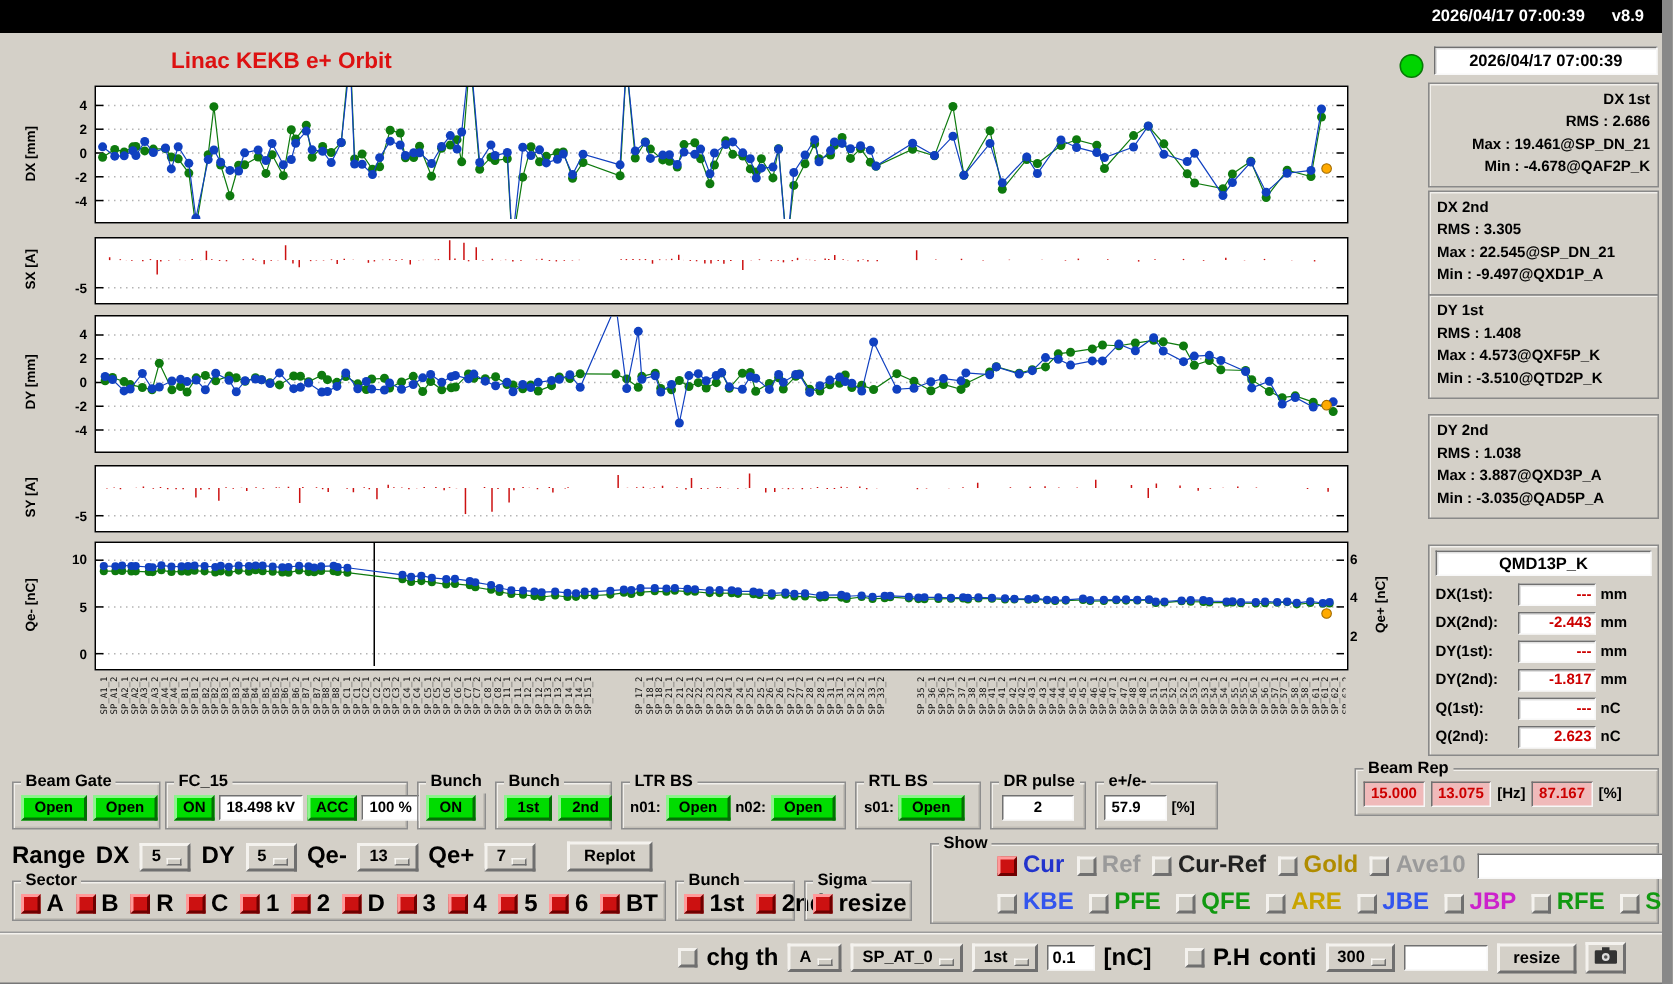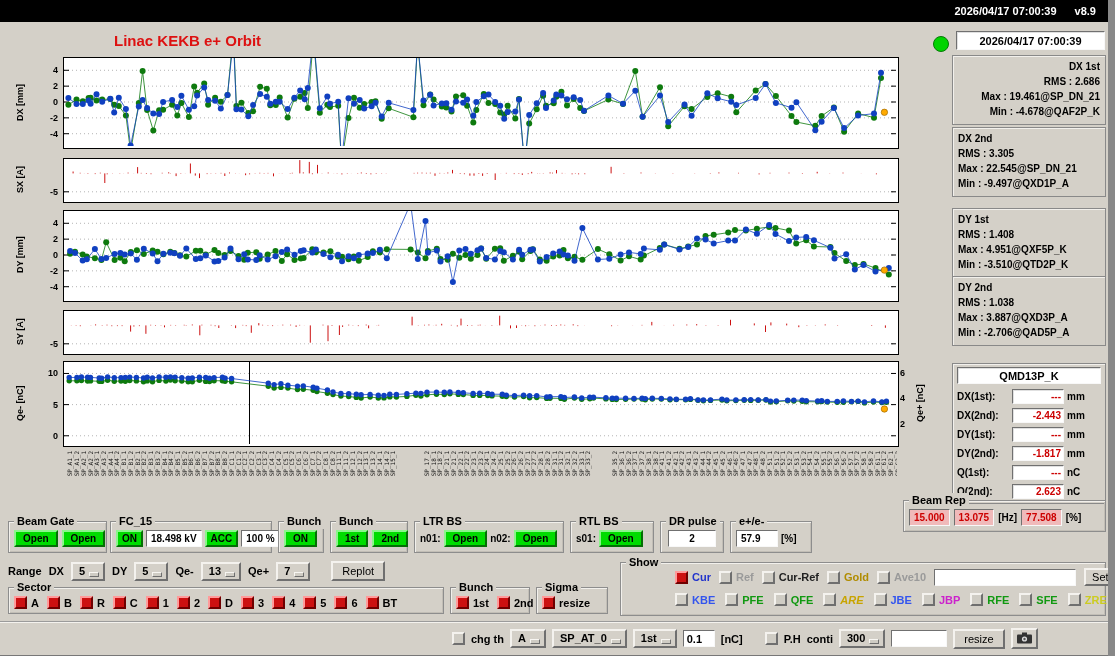--- a/index.html
+++ b/index.html
@@ -24,27 +24,27 @@
   .bpm{position:absolute;top:1px;writing-mode:vertical-rl;transform:rotate(180deg);font-family:"DejaVu Sans Mono",monospace;font-size:6px;color:#111;white-space:nowrap;}
   .group{position:absolute;border:1px solid #8d8d8d;box-shadow:inset 1px 1px 0 #f2f0ec,inset -1px -1px 0 #c2beb6;box-sizing:border-box;}
   .glabel{position:absolute;top:-8px;left:5px;background:#d4d0c8;padding:0 3px;font-size:11px;font-weight:bold;line-height:15px;white-space:nowrap;}
   .gitems{display:flex;align-items:center;height:100%;padding:4px 5px 2px;gap:4px;box-sizing:border-box;}
   .gbtn{background:#00dc00;border:2px solid;border-color:#8cf48c #056e05 #056e05 #8cf48c;font-family:"Liberation Sans",sans-serif;font-size:10px;font-weight:bold;padding:1px 7px;color:#000;white-space:nowrap;}
   .field{background:#fff;border:1px solid;border-color:#707070 #f8f8f8 #f8f8f8 #707070;font-size:10px;font-weight:bold;padding:2px 4px;white-space:nowrap;}
   .pinkf{background:#f0baba;color:#cc0000;}
   .slabel{font-size:10px;font-weight:bold;white-space:nowrap;}
   .opt{position:relative;background:#d4d0c8;border:2px solid;border-color:#f4f2ee #6f6f6f #6f6f6f #f4f2ee;font-family:"Liberation Sans",sans-serif;font-size:11px;font-weight:bold;padding:1px 18px 2px 6px;white-space:nowrap;}
   .opt::after{content:"";position:absolute;right:4px;top:8px;width:8px;height:3px;background:#cfccc4;border:1px solid;border-color:#f8f6f2 #6f6f6f #6f6f6f #f8f6f2;}
-  .rbtn{background:#d4d0c8;border:2px solid;border-color:#f4f2ee #6f6f6f #6f6f6f #f4f2ee;font-family:"Liberation Sans",sans-serif;font-size:11px;font-weight:normal;padding:2px 9px;white-space:nowrap;}
+  .rbtn{background:#d4d0c8;border:2px solid;border-color:#f4f2ee #6f6f6f #6f6f6f #f4f2ee;font-family:"Liberation Sans",sans-serif;font-size:11px;font-weight:bold;padding:2px 9px;white-space:nowrap;}
   .cb{width:9px;height:9px;flex:none;background:#cfccc4;border:2px solid;border-color:#f4f2ee #6f6f6f #6f6f6f #f4f2ee;}
   .cb.on{background:#cc1111;border-color:#ff9a9a #6f0000 #6f0000 #ff9a9a;}
   .cbpair{display:flex;align-items:center;gap:4px;}
-  .cblabel{font-size:11px;font-weight:bold;white-space:nowrap;}
+  .cblabel{font-size:16px;font-weight:bold;white-space:nowrap;}
   #range-row{position:absolute;left:8px;top:561px;display:flex;align-items:center;gap:7px;}
-  .showrow{position:absolute;left:18px;right:6px;display:flex;align-items:center;gap:8px;padding-left:36px;}
+  .showrow{position:absolute;left:8px;right:6px;display:flex;align-items:center;gap:8px;padding-left:36px;}
   .tinput{background:#fff;border:1px solid;border-color:#707070 #f8f8f8 #f8f8f8 #707070;font-family:"Liberation Sans",sans-serif;font-size:11px;font-weight:bold;height:15px;padding:0 3px;}
   #bottombar{position:absolute;left:0;top:621px;width:100%;height:35px;border-top:1px solid #9b9b9b;box-shadow:inset 0 1px 0 #f4f2ee;box-sizing:border-box;}
   #bottom-controls{position:absolute;left:452px;top:6px;display:flex;align-items:center;gap:6px;}
 </style>
 </head>
 <body>
 
 <div id="app">
 
   <div class="topbar">
@@ -62,31 +62,31 @@
         <div class="st">RMS : 2.686</div>
         <div class="st">Max : 19.461@SP_DN_21</div>
         <div class="st">Min : -4.678@QAF2P_K</div>
       </div>
       <div class="statbox" style="top: 127px;">
         <div class="st">DX 2nd</div>
         <div class="st">RMS : 3.305</div>
         <div class="st">Max : 22.545@SP_DN_21</div>
         <div class="st">Min : -9.497@QXD1P_A</div>
       </div>
-      <div class="statbox" style="top: 208px;">
+      <div class="statbox" style="top: 196px;">
         <div class="st">DY 1st</div>
         <div class="st">RMS : 1.408</div>
-        <div class="st">Max : 4.951@QXF5P_K</div>
+        <div class="st">Max : 4.573@QXF5P_K</div>
         <div class="st">Min : -3.510@QTD2P_K</div>
       </div>
       <div class="statbox" style="top: 276px;">
         <div class="st">DY 2nd</div>
         <div class="st">RMS : 1.038</div>
         <div class="st">Max : 3.887@QXD3P_A</div>
-        <div class="st">Min : -2.706@QAD5P_A</div>
+        <div class="st">Min : -3.035@QAD5P_A</div>
       </div>
     </div>
 
   <div id="monitor-box">
     <div class="qmd-title sunken">QMD13P_K</div>
     <div id="qmd-rows">
         <div class="qmd-row">
           <span class="qmd-label">DX(1st):</span>
           <span class="qmd-val sunken">---</span>
           <span class="qmd-unit">mm</span>
@@ -1321,27 +1321,27 @@
   </div>
 
   <div class="group" style="left:730px;top:521px;width:82px;height:32px">
     <span class="glabel">e+/e-</span>
     <div class="gitems" style="gap:3px">
       <span class="field" style="width:32px;">57.9</span>
       <span class="slabel">[%]</span>
     </div>
   </div>
 
-  <div class="group" style="left:903px;top:500px;width:203px;height:32px">
+  <div class="group" style="left:903px;top:512px;width:203px;height:32px">
     <span class="glabel">Beam Rep</span>
     <div class="gitems" style="gap:4px">
       <span class="field pinkf">15.000</span>
       <span class="field pinkf">13.075</span>
       <span class="slabel">[Hz]</span>
-      <span class="field pinkf">77.508</span>
+      <span class="field pinkf">87.167</span>
       <span class="slabel">[%]</span>
     </div>
   </div>
 
   <div id="range-row">
     <span class="cblabel">Range</span>
     <span class="cblabel">DX</span>
     <button class="opt">5</button>
     <span class="cblabel">DY</span>
     <button class="opt">5</button>
@@ -1389,21 +1389,21 @@
           <div class="cbpair">
             <span class="cb"></span>
             <span class="cblabel" style="color: rgb(17, 153, 17);">PFE</span>
           </div>
           <div class="cbpair">
             <span class="cb"></span>
             <span class="cblabel" style="color: rgb(17, 153, 17);">QFE</span>
           </div>
           <div class="cbpair">
             <span class="cb"></span>
-            <span class="cblabel" style="color: rgb(200, 164, 0); font-style: italic;">ARE</span>
+            <span class="cblabel" style="color: rgb(200, 164, 0);">ARE</span>
           </div>
           <div class="cbpair">
             <span class="cb"></span>
             <span class="cblabel" style="color: rgb(51, 85, 238);">JBE</span>
           </div>
           <div class="cbpair">
             <span class="cb"></span>
             <span class="cblabel" style="color: rgb(204, 34, 204);">JBP</span>
           </div>
           <div class="cbpair">

